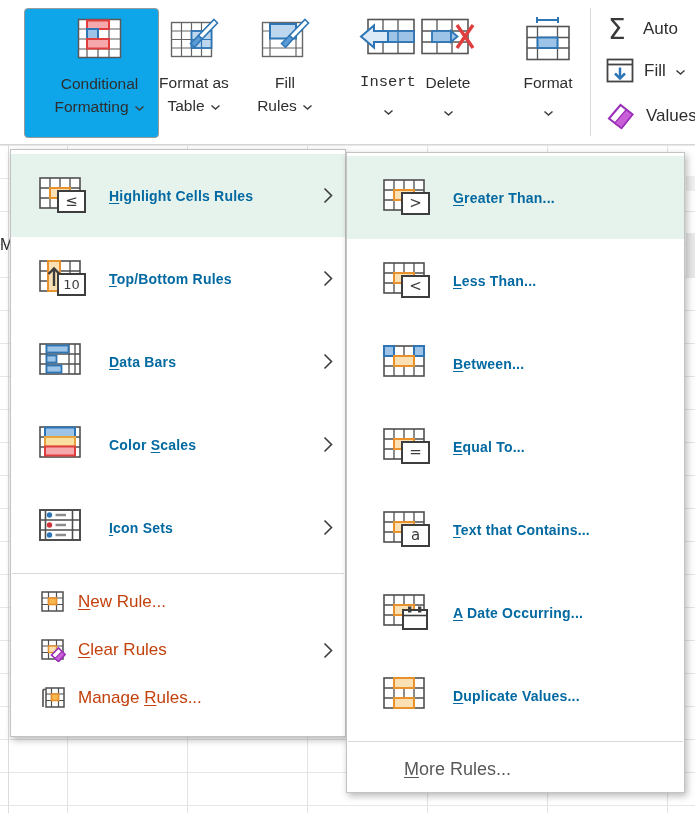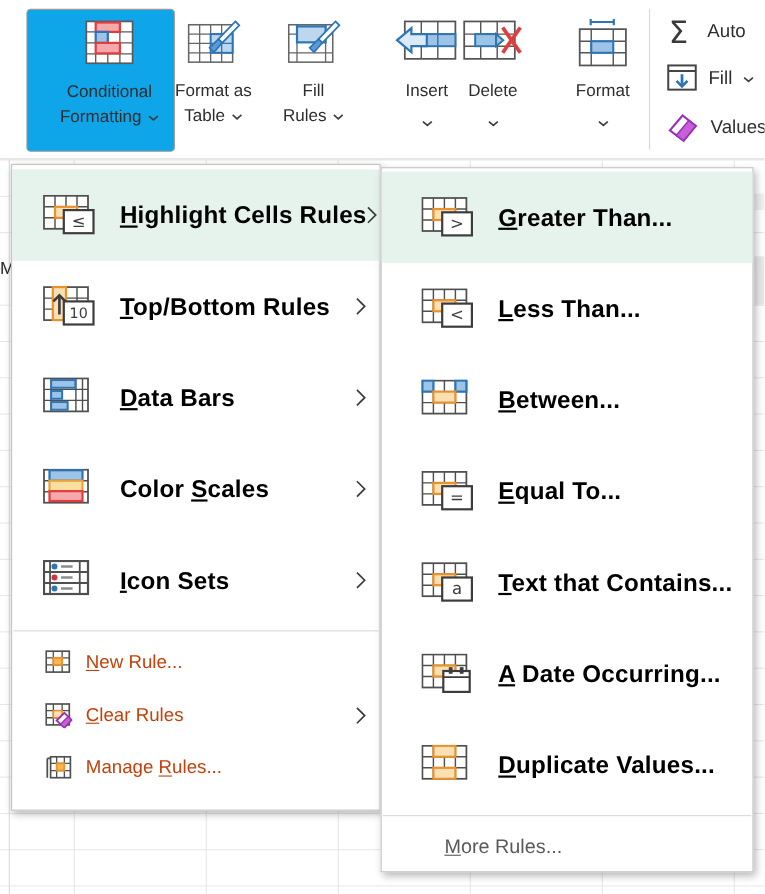--- a/index.html
+++ b/index.html
@@ -32,21 +32,21 @@
   .rb-label .chev{display:inline-block;margin-left:5px;}
   .rb-chev-below{margin-top:9px;}
   #ribbon-group-divider{position:absolute;left:590px;top:8px;width:1px;height:128px;background:#d9d9d9;}
   .rb-row{position:absolute;left:606px;display:flex;align-items:center;gap:9px;font-size:17px;color:#2e2e2e;white-space:nowrap;}
   
   .menu{position:absolute;background:#fff;border:1px solid #c3c3c3;box-shadow:2px 3px 7px rgba(0,0,0,.28);box-sizing:border-box;}
   #main-menu{left:10px;top:149px;width:336px;height:588px;z-index:5;padding-top:4px;}
   #submenu{left:346px;top:152px;width:339px;height:641px;z-index:6;padding-top:3px;}
   .mi-large{height:83px;display:flex;align-items:center;padding:0 12px 0 28px;cursor:default;}
   .mi-large .mi-icon{width:48px;flex:0 0 48px;display:flex;align-items:center;}
-  .mi-large .mi-label{font-size:22px;font-weight:bold;color:#000000;margin-left:22px;letter-spacing:.2px;white-space:nowrap;}
+  .mi-large .mi-label{font-size:14px;font-weight:bold;color:#0369a1;margin-left:22px;letter-spacing:.2px;white-space:nowrap;}
   #submenu .mi-large{padding-left:36px;}
   #submenu .mi-large .mi-label{margin-left:22px;}
   .mi-arrow{margin-left:auto;display:flex;align-items:center;}
   .hl{background:#e6f2ec;}
   .menu-sep{height:1px;background:#d9d9d9;margin:4px 1px;}
   .mi-small{height:48px;display:flex;align-items:center;padding:0 12px 0 30px;font-size:17px;color:#c2410c;cursor:default;}
   .mi-small .mi-icon{width:24px;flex:0 0 24px;display:flex;align-items:center;}
   .mi-small .mi-label{margin-left:13px;white-space:nowrap;}
   .mi-footer{height:46px;display:flex;align-items:center;padding-left:57px;font-size:18px;color:#595959;cursor:default;}
   u{text-decoration:underline;text-underline-offset:2px;}
@@ -113,21 +113,21 @@
           </svg>
         </span>
       </div>
       <div class="rb-label">
         <div>Fill</div>
         <div><span>Rules</span><span class="chev"><svg width="11" height="7" viewBox="0 0 11 7">
               <path d="M1.5 1.5 5.5 5 9.5 1.5" stroke="#3d3d3d" stroke-width="1.5" fill="none"></path>
             </svg></span></div>
       </div>
     </div>
-    <div class="rb-big" style="left: 352px; width: 72px;">
+    <div class="rb-big" style="left: 352px; width: 72px; font-family: Liberation Mono, monospace;">
       <div class="rb-icon">
         <span style="display: flex;">
           <svg width="58" height="40" viewBox="0 0 58 40">
             <rect x="9" y="2.5" width="46" height="34" fill="#fff" stroke="#555" stroke-width="1.6"></rect>
             <path d="M24 2.5V36.5 M39 2.5V36.5 M9 14H55 M9 25H55" stroke="#555" stroke-width="1.3" fill="none"></path>
             <rect x="24" y="14" width="31" height="11" fill="#9dc3e6" stroke="#2e75b6" stroke-width="1.8"></rect>
             <path d="M39 14V25" stroke="#2e75b6" stroke-width="1.3"></path>
             <polygon points="2,19.5 15,8.5 15,14 29,14 29,25 15,25 15,30.5" fill="#dceaf7" stroke="#2e75b6" stroke-width="2"></polygon>
           </svg>
         </span>

